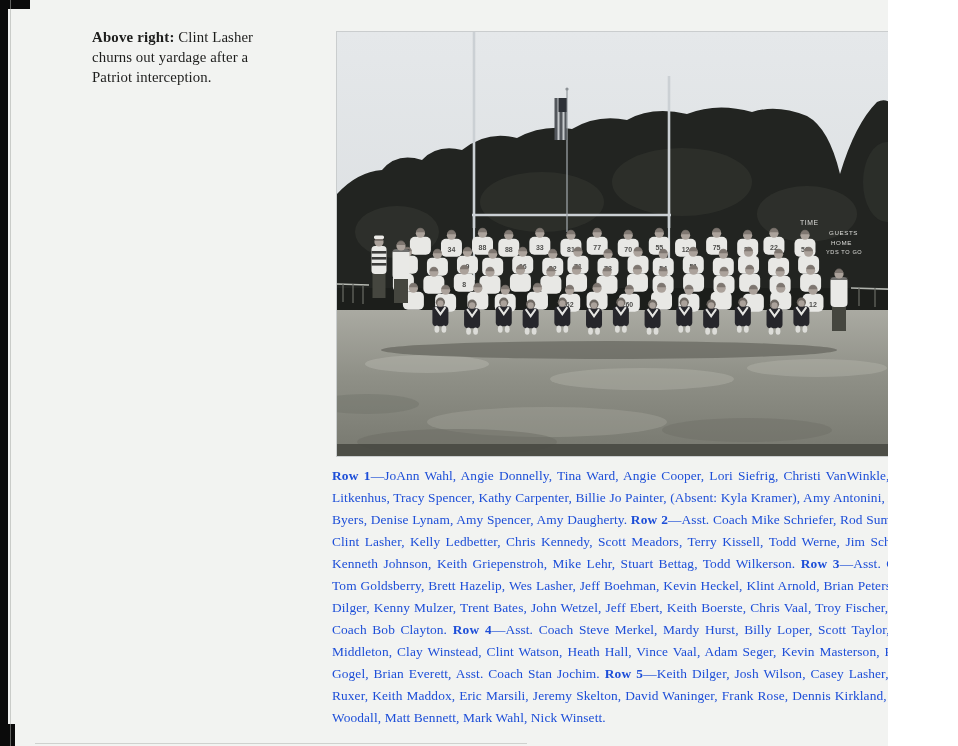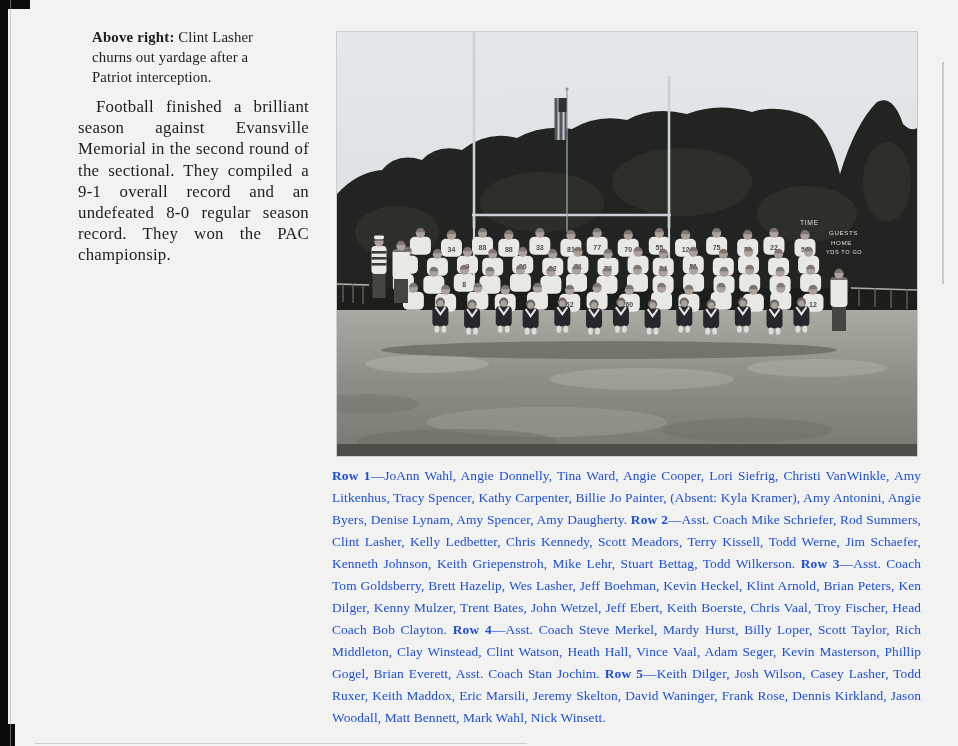--- a/index.html
+++ b/index.html
@@ -1,16 +1,16 @@
 <!DOCTYPE html>
 <html><head>
 <meta charset="utf-8">
 <style>
   html,body{margin:0;padding:0;}
-  .page{position:relative;width:958px;height:746px;background:#f2f3f1;overflow:hidden;
+  .page{position:relative;width:888px;height:746px;background:#f2f3f1;overflow:hidden;
         font-family:"Liberation Serif", serif;color:#1d1d1c;}
   
   .edge-left{position:absolute;left:0;top:0;width:8px;height:746px;background:#0b0b0b;}
   .edge-left-foot{position:absolute;left:0;top:724px;width:15px;height:22px;background:#0b0b0b;}
   .corner-mark{position:absolute;left:0;top:0;width:30px;height:9px;background:#0b0b0b;}
   .gutter-hairline{position:absolute;left:10px;top:0;width:1px;height:746px;background:#a9aba7;opacity:.55;}
   .bottom-hairline{position:absolute;left:35px;top:743px;width:492px;height:1px;background:#cfd1ce;}
   .right-edge-line{position:absolute;left:942px;top:62px;width:2px;height:222px;background:#c7cbce;}
   
   .left-col{position:absolute;left:78px;top:27px;width:231px;}
@@ -37,21 +37,20 @@
   <div class="corner-mark"></div>
   <div class="gutter-hairline"></div>
   <div class="bottom-hairline"></div>
   <div class="right-edge-line"></div>
 
   <div class="left-col">
     <div class="top-caption">
       <b>Above right:</b><span> Clint Lasher churns out yardage after a Patriot interception.</span>
     </div>
     <div class="article">
-      <p>Football finished a brilliant season against Evansville Memorial in the second round of the sectional. They compiled a 9-1 overall record and an undefeated 8-0 regular season record. They won the PAC championsip.</p>
     </div>
   </div>
 
   <div class="photo">
     <svg viewBox="0 0 580 424" preserveAspectRatio="none">
       <defs>
         <linearGradient id="sky" x1="0" y1="0" x2="0" y2="1">
           <stop offset="0" stop-color="#e5e8ea"></stop>
             <stop offset="1" stop-color="#d4d8db"></stop>
         </linearGradient>

